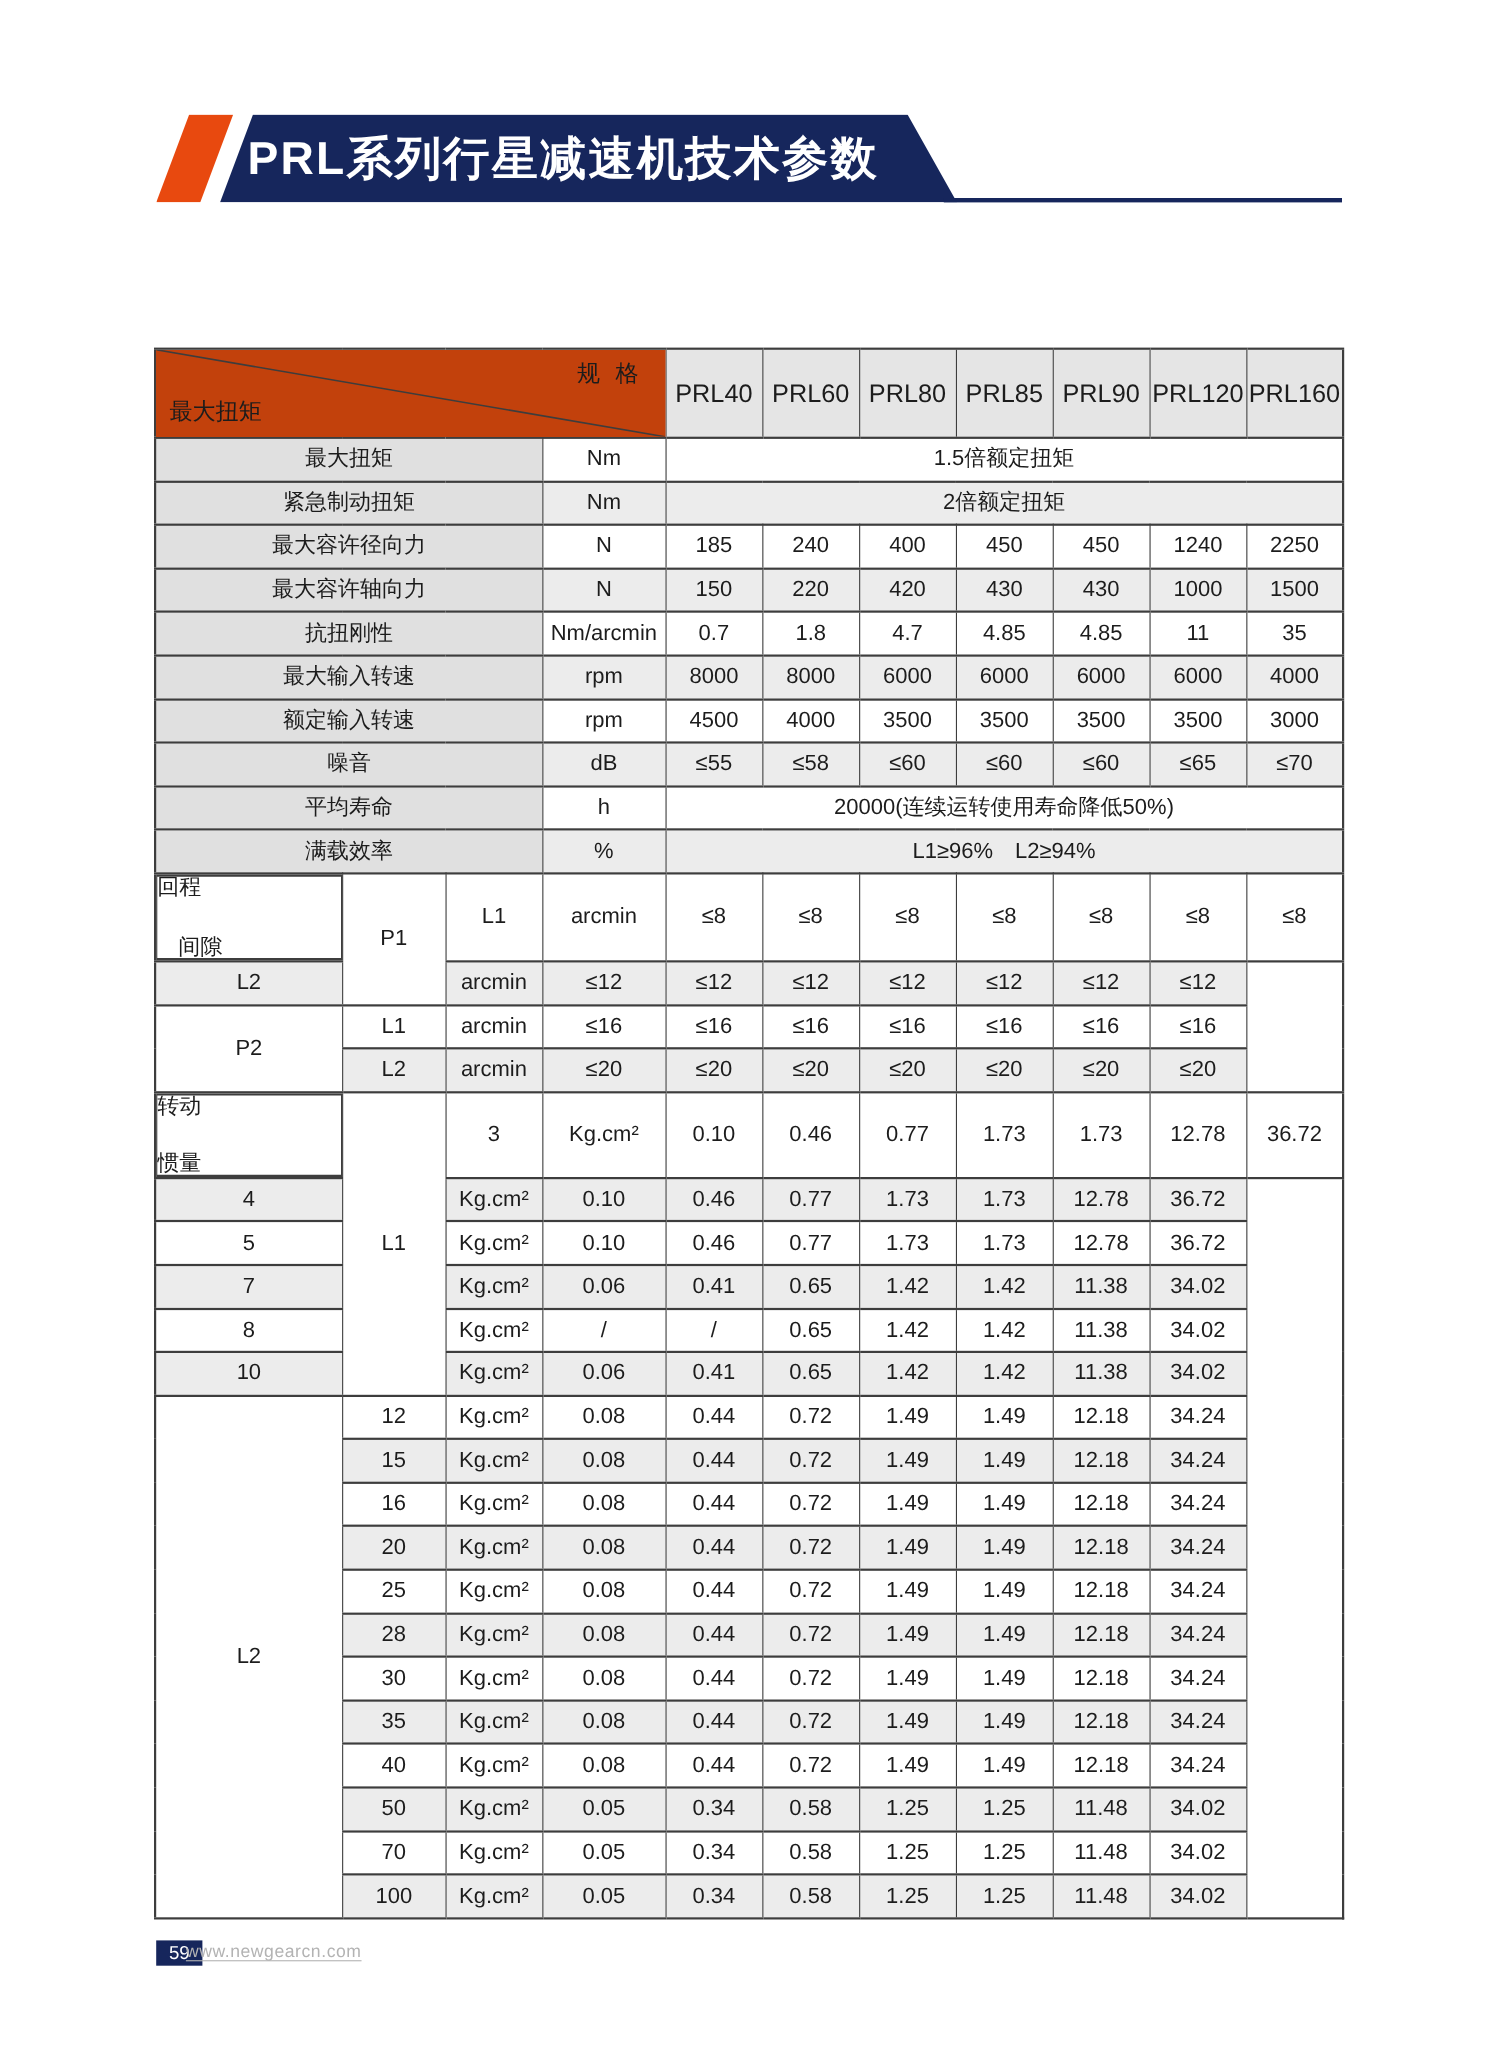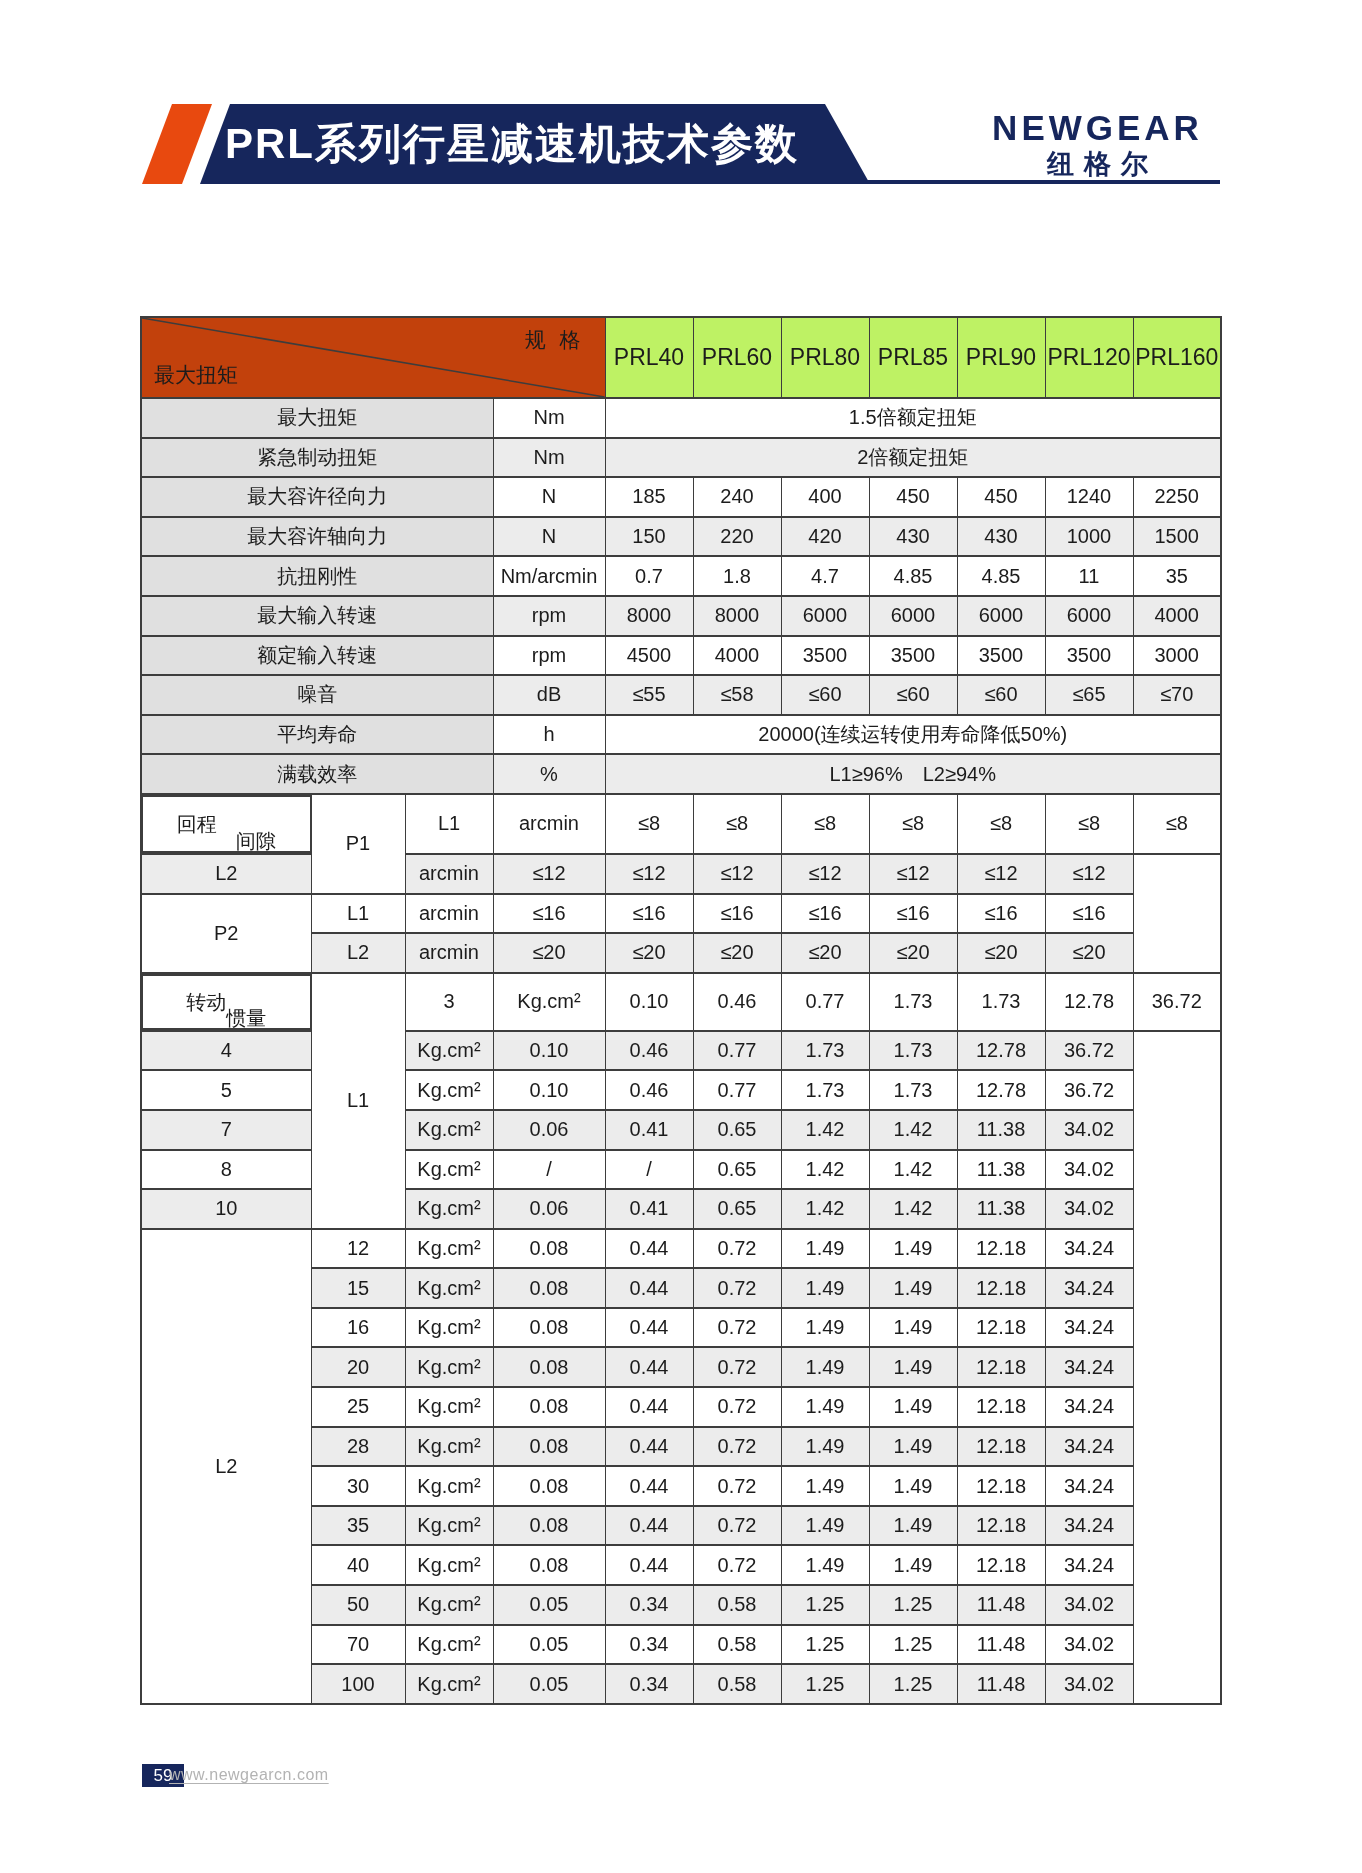--- a/index.html
+++ b/index.html
@@ -47,31 +47,31 @@
   table.spec, table.spec td, table.spec th { border:1px solid #3d3d3d; }
   table.spec { border:2.5px solid #3d3d3d; }
   table.spec td, table.spec th {
     border-top-width:2px; border-bottom-width:2px;
     text-align:center; vertical-align:middle;
     font-weight:400; line-height:1.15; padding:0;
     overflow:hidden; white-space:nowrap;
   }
   thead tr { height:81px; }
   tbody tr { height:39.6px; }
-  thead th { background:#bef264; font-size:23px; }
+  thead th { background:#e5e5e5; font-size:23px; }
   .corner { background:#c2410c; position:relative; }
   .corner svg { position:absolute; inset:0; width:100%; height:100%; display:block; }
   .corner .ctr { position:absolute; top:10px; right:20px; font-size:21px; letter-spacing:4px; }
   .corner .cbl { position:absolute; bottom:10px; left:12px; font-size:21px; }
   td.lbl { background:#e0e0e0; }
   td.grp { background:#ffffff; }
   td.c   { background:#ffffff; }
   tr.odd td.c { background:#ececec; }
   td.spanv { white-space:pre-wrap; }
-  .stack { display:flex; flex-direction:row; align-items:center; justify-content:center; }
+  .stack { display:flex; flex-direction:column; align-items:flex-start; justify-content:center; }
   td.grp > div { line-height:1; }
   .stack-sm > div + div { margin-top:34px;margin-left:19px; }
   .stack-lg > div + div { margin-top:32px; }
 
   
   .page-num {
     position:absolute; left:142px; top:1764px; width:42px; height:23px;
     background:#16265c; color:#fff; font-size:17px; font-weight:400;
     display:flex; align-items:center; justify-content:center;
   }
@@ -87,24 +87,20 @@
 <div class="page">
 
   <div class="orange-shape"></div>
 
   <div class="banner">
     <h1>PRL系列行星减速机技术参数</h1>
   </div>
 
   <div class="header-rule"></div>
 
-  <div class="logo">
-    <div class="logo-en">NEWGEAR</div>
-    <div class="logo-cn">纽格尔</div>
-  </div>
 
   <table class="spec">
     <colgroup>
       <col style="width:170px">
         <col style="width:94px">
         <col style="width:88px">
         <col style="width:112px">
       <col style="width:88px">
         <col style="width:88px">
         <col style="width:88px">

